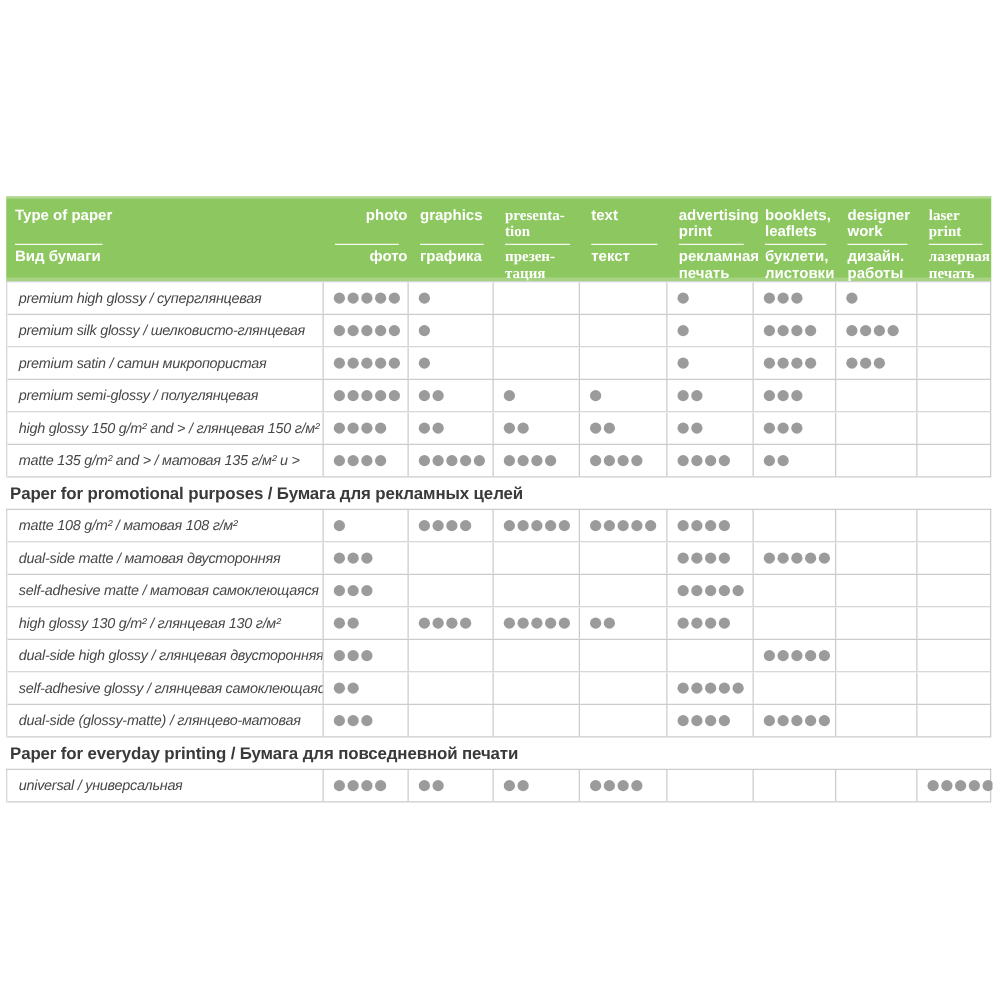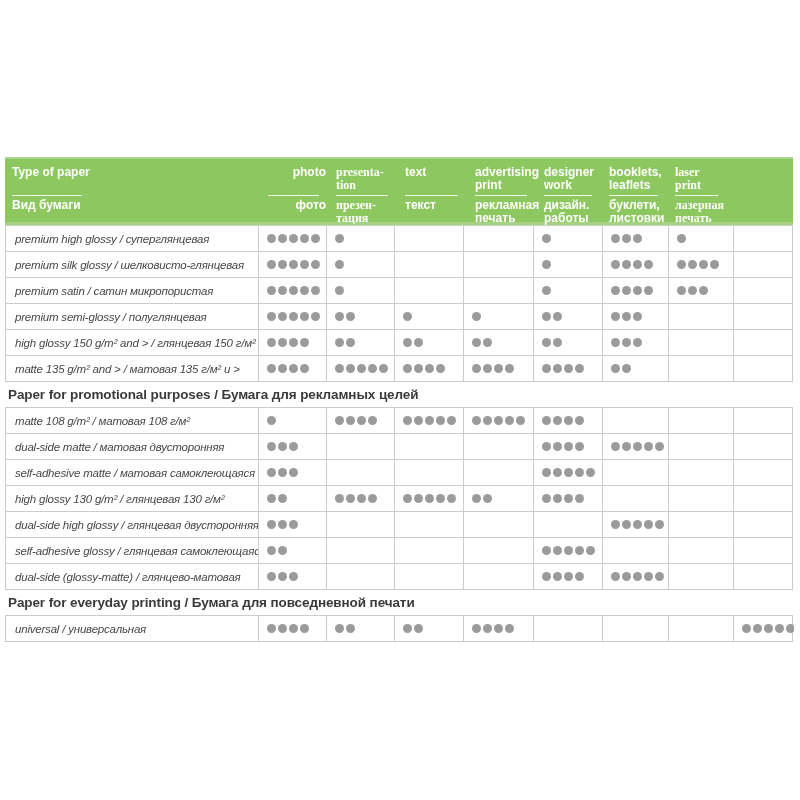--- a/index.html
+++ b/index.html
@@ -57,52 +57,57 @@
       <div class="hcell hname">
         <div class="hdr-en">Type of paper</div>
         <div class="hline"></div>
         <div class="hdr-ru">Вид бумаги</div>
       </div>
       <div class="hcell" style="width: 68px; text-align: right;">
         <div class="hdr-en">photo</div>
         <div class="hline"></div>
         <div class="hdr-ru">фото</div>
       </div>
+      <div class="hcell" style="width: 68px;">
+        <div class="hdr-en">graphics</div>
+        <div class="hline"></div>
+        <div class="hdr-ru">графика</div>
+      </div>
       <div class="hcell" style="width: 69px; font-family: Liberation Serif, serif;">
         <div class="hdr-en">presenta-
 tion</div>
         <div class="hline"></div>
         <div class="hdr-ru">презен-
 тация</div>
       </div>
       <div class="hcell" style="width: 70px;">
         <div class="hdr-en">text</div>
         <div class="hline"></div>
         <div class="hdr-ru">текст</div>
       </div>
       <div class="hcell" style="width: 69px;">
         <div class="hdr-en">advertising
 print</div>
         <div class="hline"></div>
         <div class="hdr-ru">рекламная
 печать</div>
       </div>
+      <div class="hcell" style="width: 66px;">
+        <div class="hdr-en">booklets,
+leaflets</div>
+        <div class="hline"></div>
+        <div class="hdr-ru">буклети,
+листовки</div>
+      </div>
       <div class="hcell" style="width: 65px;">
         <div class="hdr-en">designer
 work</div>
         <div class="hline"></div>
         <div class="hdr-ru">дизайн.
 работы</div>
-      </div>
-      <div class="hcell" style="width: 66px;">
-        <div class="hdr-en">booklets,
-leaflets</div>
-        <div class="hline"></div>
-        <div class="hdr-ru">буклети,
-листовки</div>
       </div>
       <div class="hcell" style="width: 60px; font-family: Liberation Serif, serif;">
         <div class="hdr-en">laser
 print</div>
         <div class="hline"></div>
         <div class="hdr-ru">лазерная
 печать</div>
       </div>
     </div>
   <div id="tbody">

